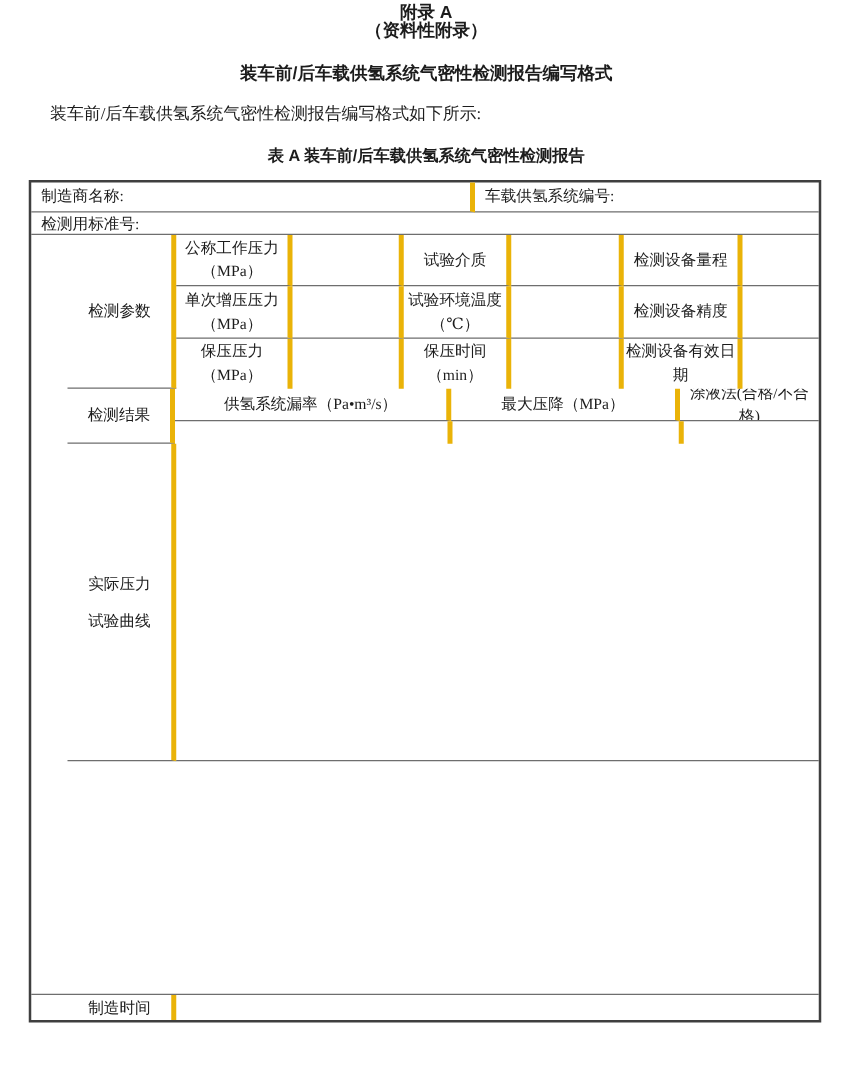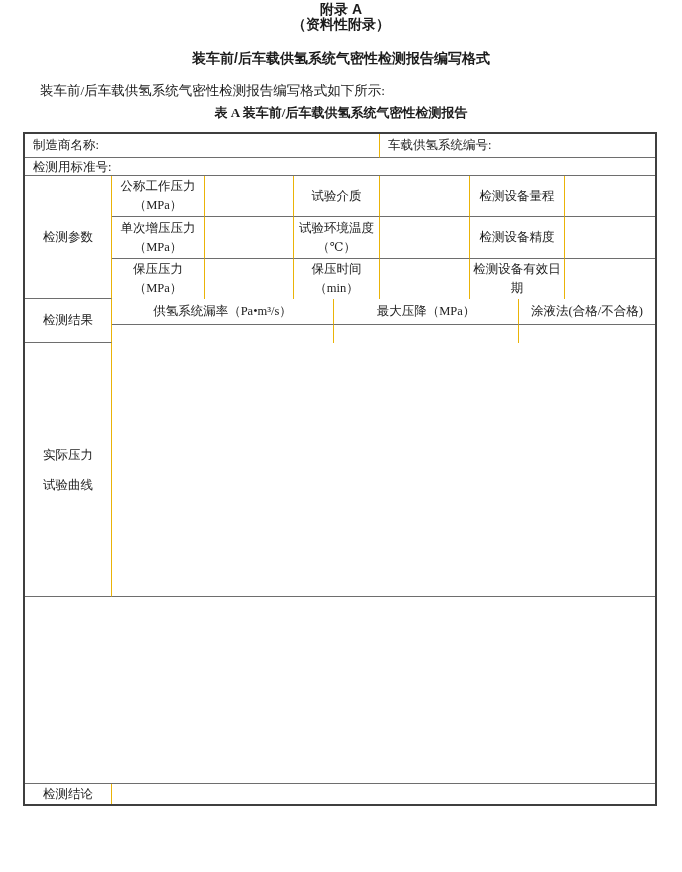--- a/index.html
+++ b/index.html
@@ -22,48 +22,48 @@
   .appendix-label { margin-top: 2px; }
   .appendix-type  { }
   .doc-title      { margin-top: 19px; }
   .intro {
     margin-top: 17px;
     padding-left: 40px;
     font-size: 13.5px;
     line-height: 15px;
     white-space: pre-wrap;
   }
-  .tbl-caption { margin-top: 7px; font-size: 13px; font-family: Liberation Serif, serif; }
+  .tbl-caption { margin-top: 19px; font-size: 13px; }
 
   
   .tbl {
     margin: 12px 0 0 23px;
     width: 634px;
     border: 2px solid #3f3f3f;
     background: #fff;
   }
   .tr  { display: flex; width: 100%; }
   .trg { display: flex; width: 100%; }
   .td {
-    border-right: 1px solid #eab308;
+    border-right: 4px solid #eab308;
     border-bottom: 1px solid #6e6e6e;
     font-size: 12.5px;
     line-height: 19px;
     display: flex;
     align-items: center;
     white-space: pre-wrap;
     overflow: hidden;
   }
   .td.last { border-right: none; }
   .grow { flex: 1 1 auto; }
   .left-pad { padding-left: 8px; }
   .ctr { justify-content: center; text-align: center; }
   .grp { display: flex; flex-direction: column; flex: 1 1 auto; }
   .grp .tr:last-child .td { border-bottom: none; }
-  .trg > .td.label { border-bottom: 1px solid #6e6e6e; }
+  .trg > .td.label { border-bottom: 1px solid #6e6e6e; margin-left: 29px; }
   .bottom-group .td { border-bottom: none !important; }
   .curve-label { line-height: 30px; text-align: center; }
 </style>
 </head>
 <body>
 
 <div class="page">
 
   <div class="c-bold appendix-label">附录  A</div>
   <div class="c-bold appendix-type">（资料性附录）</div>
@@ -138,18 +138,18 @@
       <div class="td label ctr curve-label" style="width:87px">实际压力
 试验曲线</div>
       <div class="td last grow"></div>
     </div>
 
     <div class="trg" style="height:187px">
       <div class="td last grow"></div>
     </div>
 
     <div class="trg bottom-group" style="height:20px">
-      <div class="td label ctr" style="width:87px; line-height:18px">检测结论</div>
+      <div class="td label ctr" style="width:87px; line-height:18px">制造时间</div>
       <div class="td last grow"></div>
     </div>
 
   </div>
 </div>
 
 </body></html>

